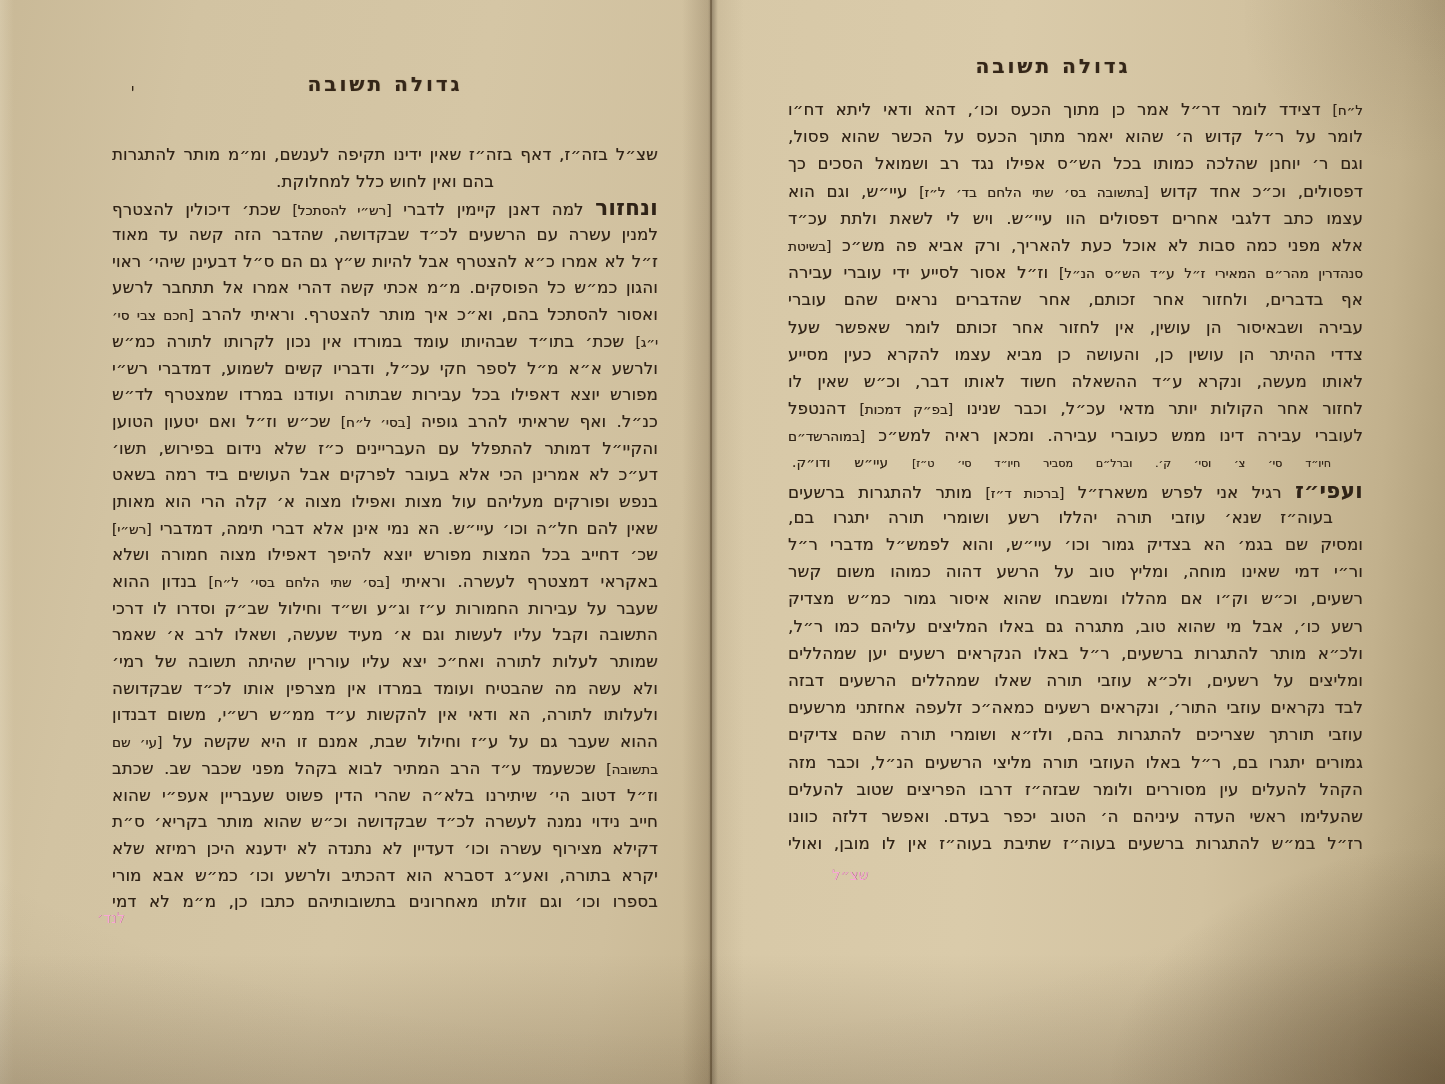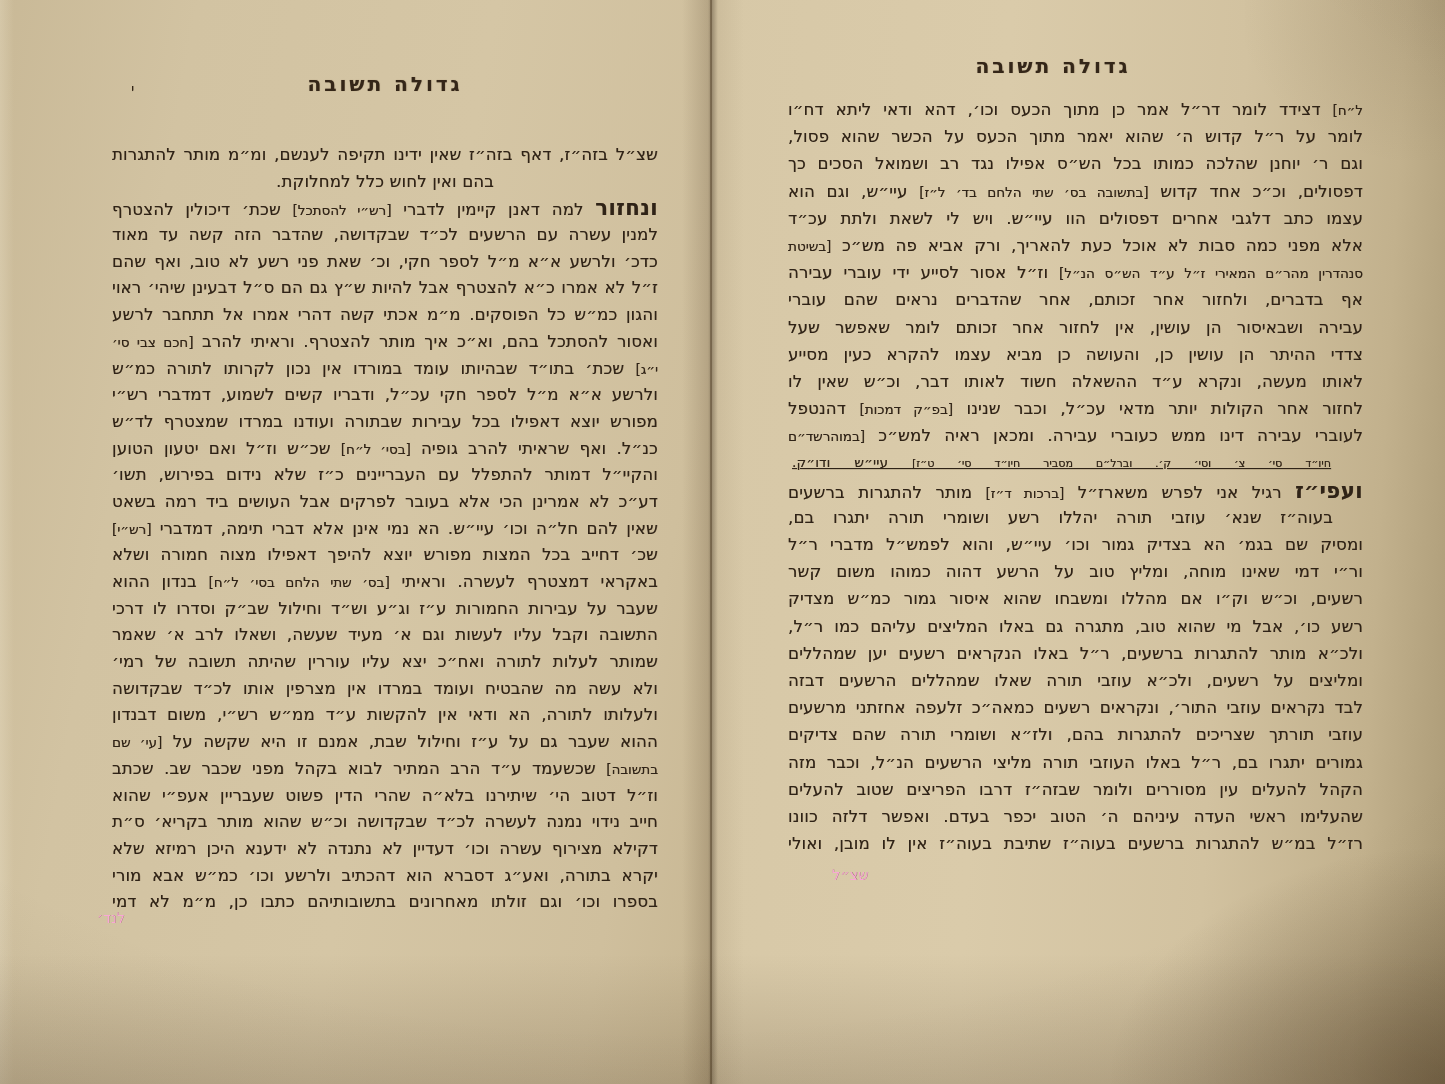--- a/index.html
+++ b/index.html
@@ -24,21 +24,21 @@
     text-shadow:0.3px 0.3px 0.6px rgba(62,42,22,0.55);}
   .title{position:absolute;z-index:6;direction:rtl;color:#342618;font-weight:bold;
     font-size:20px;letter-spacing:3px;text-align:center;
     text-shadow:0.3px 0.3px 0.7px rgba(62,42,22,0.6);}
   .pagenum{position:absolute;z-index:6;color:#342618;font-size:15px;}
   .col{position:absolute;}
   .line{text-align:justify;text-align-last:justify;letter-spacing:0.2px;overflow:hidden;}
   .left-col .line{height:26.7px;line-height:26.7px;font-size:16.5px;}
   .right-col .line{height:27.2px;line-height:27.2px;font-size:16.5px;}
   .line.center{text-align:center;text-align-last:center;}
-  .line.small{font-size:13.5px !important;padding-right:32px;padding-left:4px;text-decoration:underline;}
+  .line.small{font-size:13.5px !important;padding-right:32px;padding-left:4px;}
   .line.indent{padding-right:30px;}
   .rashi{font-size:0.82em;letter-spacing:0;}
   .op{font-weight:bold;font-size:1.28em;letter-spacing:0.5px;}
   .catchword{position:absolute;z-index:6;direction:rtl;color:#f9a8d4;font-size:14.5px;
     text-shadow:0.3px 0.3px 0.6px rgba(62,42,22,0.55);}
 </style>
 </head>
 <body>
 
 <div class="photo">
@@ -51,30 +51,30 @@
   <div class="layer edge-left"></div>
 
   <div>
     <div class="title" style="left:112px;top:72px;width:546px;">גדולה תשובה</div>
     <div class="pagenum" style="left:131px;top:80px;">י</div>
     <div id="left-lines" class="page-text col left-col" style="left:112px;top:110px;width:546px;margin-top:32px;">
         <div class="line">שצ״ל בזה״ז, דאף בזה״ז שאין ידינו תקיפה לענשם, ומ״מ מותר להתגרות</div>
         <div class="line center">בהם ואין לחוש כלל למחלוקת.</div>
         <div class="line"><span class="op">ונחזור</span> למה דאנן קיימין לדברי <span class="rashi">[רש״י להסתכל]</span> שכת׳ דיכולין להצטרף</div>
         <div class="line">למנין עשרה עם הרשעים לכ״ד שבקדושה, שהדבר הזה קשה עד מאוד</div>
-        <div class="line">כדכ׳ ולרשע א״א מ״ל לספר חקי, וכ׳ שאת פני רשע לא טוב, ואף שהם</div>
         <div class="line">ז״ל לא אמרו כ״א להצטרף אבל להיות ש״ץ גם הם ס״ל דבעינן שיהי׳ ראוי</div>
         <div class="line">והגון כמ״ש כל הפוסקים. מ״מ אכתי קשה דהרי אמרו אל תתחבר לרשע</div>
         <div class="line">ואסור להסתכל בהם, וא״כ איך מותר להצטרף. וראיתי להרב <span class="rashi">[חכם צבי סי׳</span></div>
         <div class="line"><span class="rashi">י״ג]</span> שכת׳ בתו״ד שבהיותו עומד במורדו אין נכון לקרותו לתורה כמ״ש</div>
         <div class="line">ולרשע א״א מ״ל לספר חקי עכ״ל, ודבריו קשים לשמוע, דמדברי רש״י</div>
         <div class="line">מפורש יוצא דאפילו בכל עבירות שבתורה ועודנו במרדו שמצטרף לד״ש</div>
         <div class="line">כנ״ל. ואף שראיתי להרב גופיה <span class="rashi">[בסי׳ ל״ח]</span> שכ״ש וז״ל ואם יטעון הטוען</div>
         <div class="line">והקיי״ל דמותר להתפלל עם העבריינים כ״ז שלא נידום בפירוש, תשו׳</div>
         <div class="line">דע״כ לא אמרינן הכי אלא בעובר לפרקים אבל העושים ביד רמה בשאט</div>
+        <div class="line">בנפש ופורקים מעליהם עול מצות ואפילו מצוה א׳ קלה הרי הוא מאותן</div>
         <div class="line">שאין להם חל״ה וכו׳ עיי״ש. הא נמי אינן אלא דברי תימה, דמדברי <span class="rashi">[רש״י]</span></div>
         <div class="line">שכ׳ דחייב בכל המצות מפורש יוצא להיפך דאפילו מצוה חמורה ושלא</div>
         <div class="line">באקראי דמצטרף לעשרה. וראיתי <span class="rashi">[בס׳ שתי הלחם בסי׳ ל״ח]</span> בנדון ההוא</div>
         <div class="line">שעבר על עבירות החמורות ע״ז וג״ע וש״ד וחילול שב״ק וסדרו לו דרכי</div>
         <div class="line">התשובה וקבל עליו לעשות וגם א׳ מעיד שעשה, ושאלו לרב א׳ שאמר</div>
         <div class="line">שמותר לעלות לתורה ואח״כ יצא עליו עוררין שהיתה תשובה של רמי׳</div>
         <div class="line">ולא עשה מה שהבטיח ועומד במרדו אין מצרפין אותו לכ״ד שבקדושה</div>
         <div class="line">ולעלותו לתורה, הא ודאי אין להקשות ע״ד ממ״ש רש״י, משום דבנדון</div>
         <div class="line">ההוא שעבר גם על ע״ז וחילול שבת, אמנם זו היא שקשה על <span class="rashi">[עי׳ שם</span></div>
         <div class="line"><span class="rashi">בתשובה]</span> שכשעמד ע״ד הרב המתיר לבוא בקהל מפני שכבר שב. שכתב</div>

